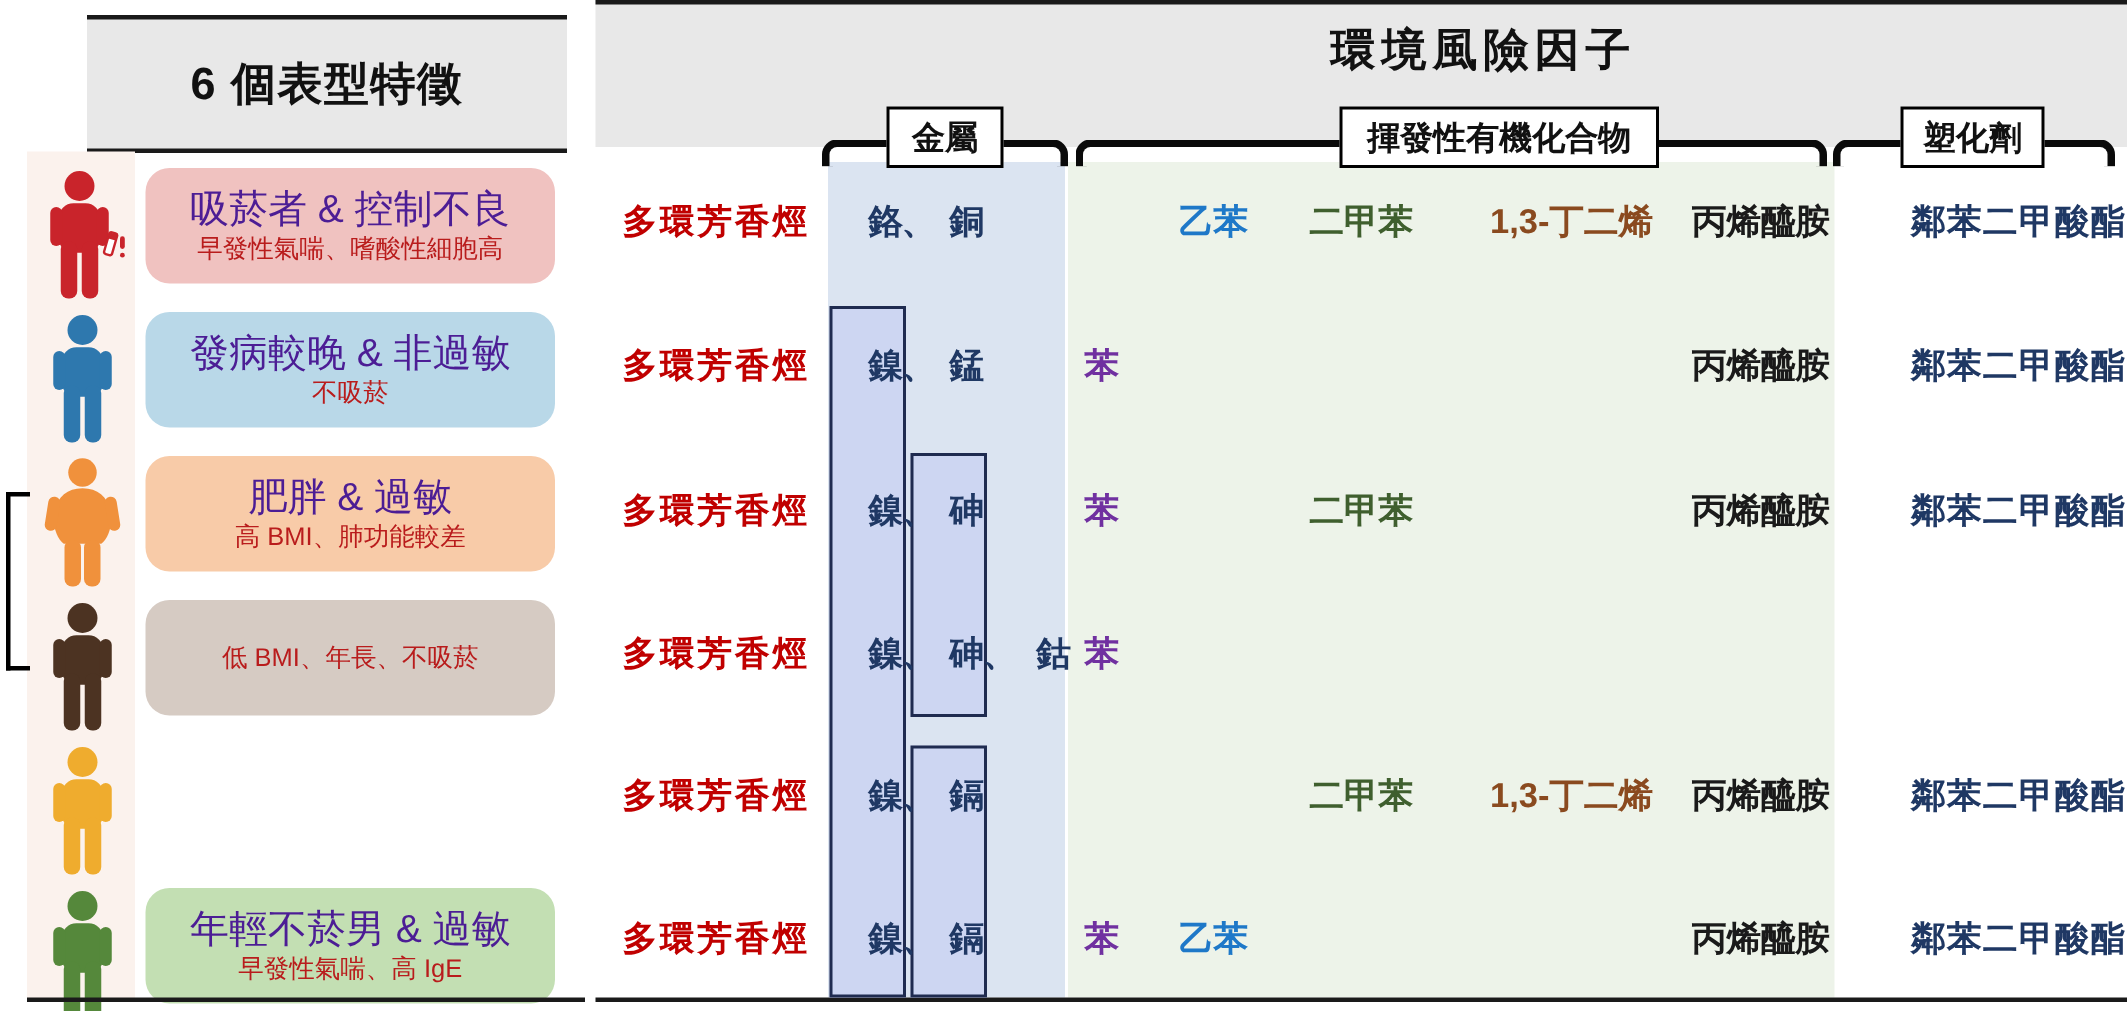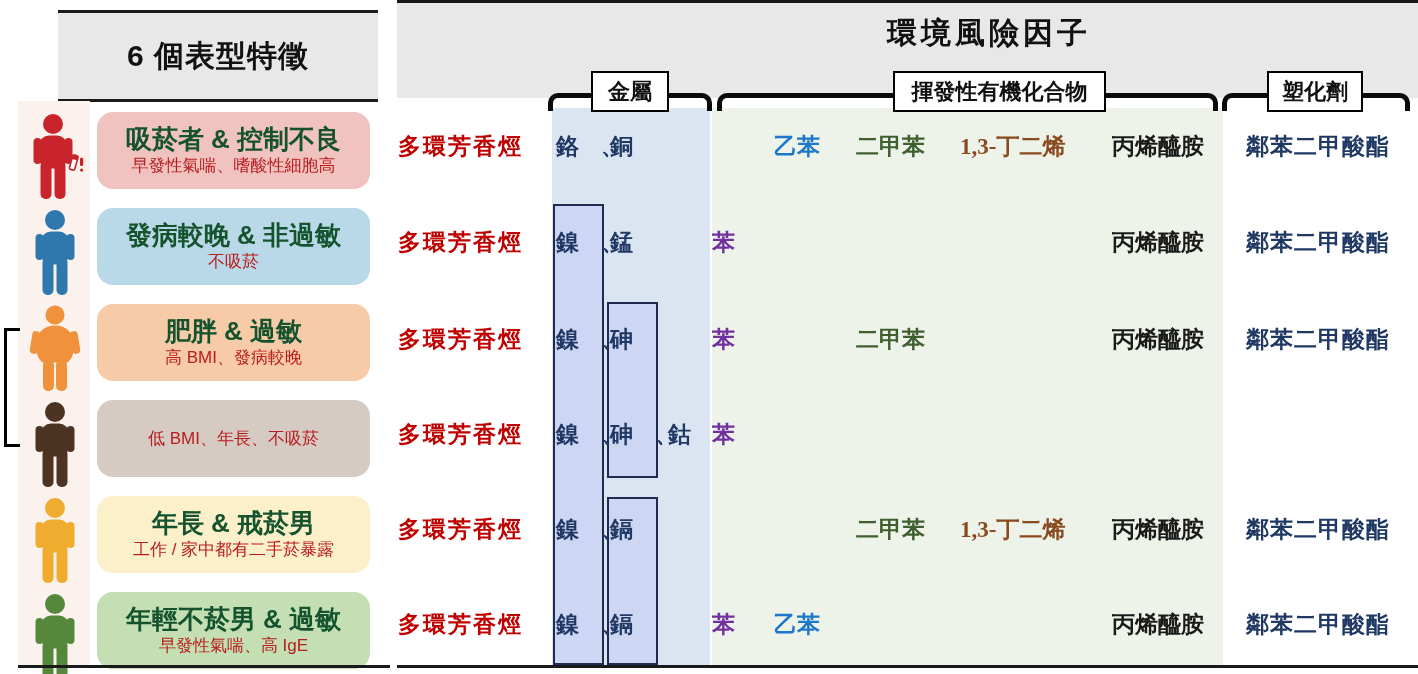--- a/index.html
+++ b/index.html
@@ -28,21 +28,21 @@
   .person { position:absolute; left:22px; width:66px; height:88px; }
   .person svg { width:100%; height:100%; }
   .p1{ top:113px; color:var(--icon-1);} .p2{ top:209px; color:var(--icon-2);}
   .p3{ top:305px; color:var(--icon-3);} .p4{ top:401px; color:var(--icon-4);}
   .p5{ top:497px; color:var(--icon-5);} .p6{ top:593px; color:var(--icon-6);}
   .pcard { position:absolute; left:97px; width:273px; height:77px; border-radius:16px;
     display:flex; flex-direction:column; align-items:center; justify-content:center; }
   .c1{ top:112px; background:var(--label-1);} .c2{ top:208px; background:var(--label-2);}
   .c3{ top:304px; background:var(--label-3);} .c4{ top:400px; background:var(--label-4);}
   .c5{ top:496px; background:var(--label-5);} .c6{ top:592px; background:var(--label-6);}
-  .ptitle { font-size:26px; font-weight:bold; color:#14532d; line-height:30px; white-space:nowrap; }
+  .ptitle { font-size:26px; font-weight:normal; color:#4c1d95; line-height:30px; white-space:nowrap; }
   .psub   { font-size:17px; color:#b91c1c; line-height:22px; margin-top:1px; white-space:nowrap;text-align:right; }
   
   .band { position:absolute; top:108px; height:557px; z-index:0; }
   .band-metals { left:552px; width:158px; background:var(--metals-band); }
   .band-vocs   { left:712px; width:511px; background:var(--vocs-band); }
   .shared-box { position:absolute; z-index:1; background:var(--metal-box-fill);
     border:2px solid var(--metal-box-border); }
   .box-ni { left:553px; top:204px; width:51px; height:461px; }
   .box-as { left:607px; top:302px; width:51px; height:176px; }
   .box-cd { left:607px; top:497px; width:51px; height:168px; }
@@ -56,21 +56,21 @@
     border:2.5px solid #000; display:flex; align-items:center; justify-content:center;
     font-size:22px; font-weight:bold; color:#111; white-space:nowrap; }
   .gl-metals { left:591px; width:78px; }
   .gl-vocs   { left:893px; width:213px;text-align:right; }
   .gl-plast  { left:1267px; width:96px; }
   
   .rrow { position:absolute; left:0; width:1418px; height:30px; z-index:3; }
   .r1{ top:132px; } .r2{ top:228px; } .r3{ top:325px; }
   .r4{ top:420px; } .r5{ top:515px; } .r6{ top:610px; }
   .rrow span { position:absolute; display:block; line-height:30px; font-weight:bold;
-    font-size:23px; text-align:left; white-space:nowrap;font-family:Liberation Serif, serif; }
+    font-size:23px; text-align:right; white-space:nowrap; }
   .pah   { left:398px; width:142px; color:var(--pah-red); letter-spacing:2px; }
   .m1    { left:556px; width:46px; color:var(--metal-navy); }
   .msep1 { left:601px; width:12px; color:var(--metal-navy); font-size:18px; }
   .m2    { left:610px; width:46px; color:var(--metal-navy); }
   .msep2 { left:655px; width:12px; color:var(--metal-navy); font-size:18px; }
   .m3    { left:668px; width:46px; color:var(--metal-navy); }
   .v-ben { left:712px;  width:34px;  color:var(--benzene-purple); }
   .v-eb  { left:774px;  width:58px;  color:var(--ethylbenzene-blue); }
   .v-xyl { left:856px;  width:86px;  color:var(--xylene-green); }
   .v-but { left:960px;  width:142px; color:var(--butadiene-brown); }
@@ -158,28 +158,24 @@
   <div class="pcard c1">
     <div class="ptitle">吸菸者 &amp; 控制不良</div>
     <div class="psub">早發性氣喘、嗜酸性細胞高</div>
   </div>
   <div class="pcard c2">
     <div class="ptitle">發病較晚 &amp; 非過敏</div>
     <div class="psub">不吸菸</div>
   </div>
   <div class="pcard c3">
     <div class="ptitle">肥胖 &amp; 過敏</div>
-    <div class="psub">高 BMI、發病較晚</div>
+    <div class="psub">高 BMI、肺功能較差</div>
   </div>
   <div class="pcard c4">
     <div class="psub">低 BMI、年長、不吸菸</div>
-  </div>
-  <div class="pcard c5">
-    <div class="ptitle">年長 &amp; 戒菸男</div>
-    <div class="psub">工作 / 家中都有二手菸暴露</div>
   </div>
   <div class="pcard c6">
     <div class="ptitle">年輕不菸男 &amp; 過敏</div>
     <div class="psub">早發性氣喘、高 IgE</div>
   </div>
 
   <div class="bottom-rule rule-left"></div>
 
   <div class="panel-header rp-header">
     <span>環境風險因子</span>

